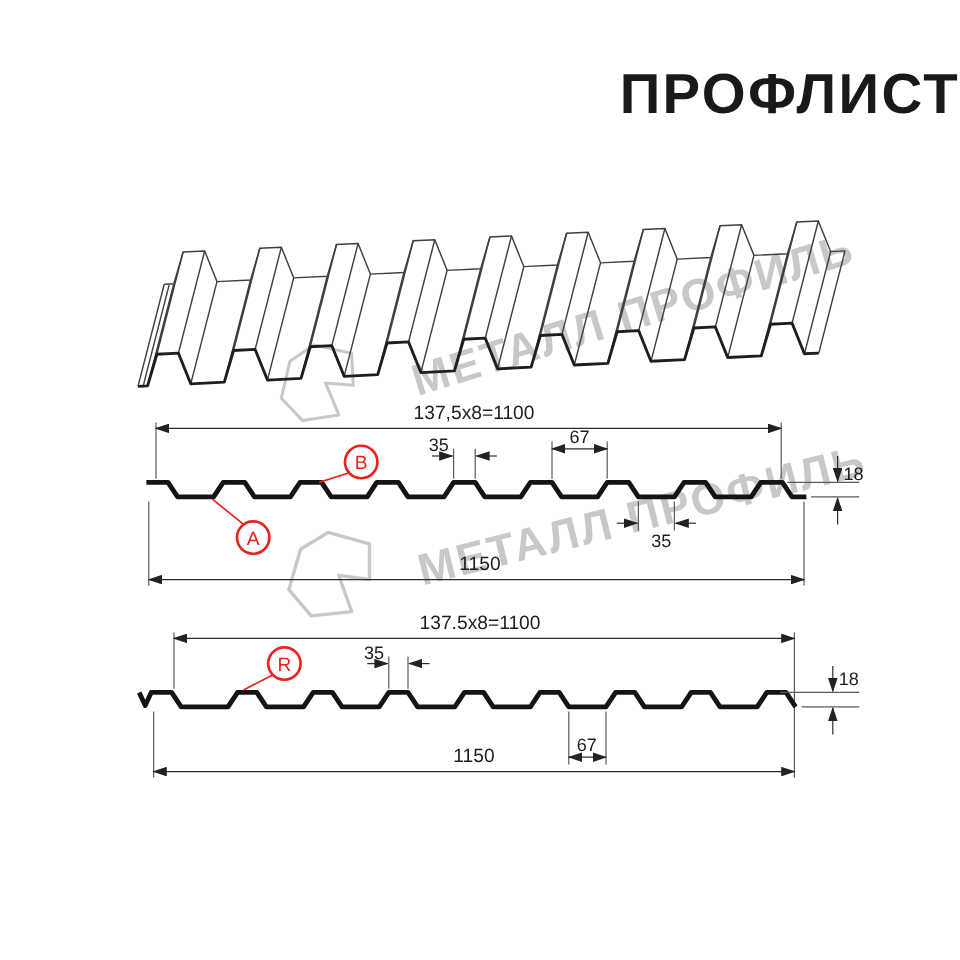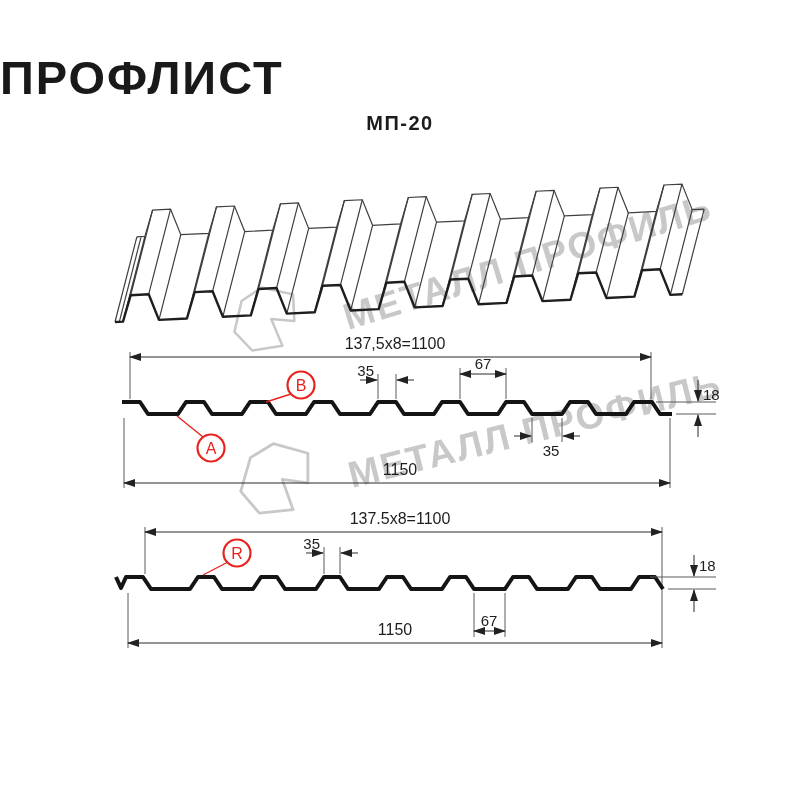--- a/index.html
+++ b/index.html
@@ -1,18 +1,18 @@
 <!DOCTYPE html>
 <html style="--accent: #e8231e; --wm: #c8c8c8;"><head>
 <meta charset="utf-8">
 <style>
   html,body{margin:0;padding:0;background:#fff;}
   .canvas{position:relative;width:800px;height:800px;background:#fff;overflow:hidden;
           font-family:"Liberation Sans",sans-serif;}
-  .title{position:absolute;top:50px;left:0;width:100%;text-align:left;
+  .title{position:absolute;top:50px;left:0;width:100%;text-align:right;
          font-size:47px;font-weight:700;letter-spacing:2px;color:#191919;}
   .subtitle{position:absolute;top:112px;left:0;width:100%;text-align:center;
          font-size:20px;font-weight:700;letter-spacing:1.5px;color:#1c1c1c;}
   .footer{position:absolute;top:719px;left:0;width:100%;text-align:center;
          font-size:21px;font-weight:700;letter-spacing:.5px;color:#333;}
   svg{position:absolute;top:0;left:0;}
   .prof{stroke:#141414;stroke-width:4;fill:none;stroke-linejoin:round;stroke-linecap:butt;}
   .ext{stroke:#5a5a5a;stroke-width:1;fill:none;}
   .dl{stroke:#2b2b2b;stroke-width:1;fill:none;}
   .dt{font-size:15px;fill:#1d1d1d;}
@@ -25,21 +25,20 @@
   .l3{stroke:#3f3f3f;stroke-width:1.2;fill:none;}
   .front3{stroke:#1e1e1e;stroke-width:2.4;fill:none;stroke-linejoin:round;}
   .sil{fill:#ffffff;stroke:none;}
 </style>
 </head>
 <body>
 
 <div class="canvas">
 
   <div class="title">ПРОФЛИСТ</div>
-  <div class="subtitle">МП-20</div>
 
   <svg width="800" height="800" viewBox="0 0 800 800">
     <defs>
       <marker id="arr" viewBox="0 0 12 8" refX="11" refY="4" markerWidth="12" markerHeight="8" orient="auto-start-reverse" markerUnits="userSpaceOnUse">
         <path d="M0,0 L12,4 L0,8 z" fill="#222"></path>
       </marker>
     </defs>
 
     <g transform="translate(115,322) rotate(-2.8)">
       <path id="sil3d" class="sil" d="M0 0 L8 0 L17 -26 L35 -26 L44 0 L72 0 L81 -26 L99 -26 L108 0 L136 0 L145 -26 L163 -26 L172 0 L200 0 L209 -26 L227 -26 L236 0 L264 0 L273 -26 L291 -26 L300 0 L328 0 L337 -26 L355 -26 L364 0 L392 0 L401 -26 L419 -26 L428 0 L456 0 L465 -26 L483 -26 L492 0 L520 0 L529 -26 L547 -26 L556 0 L568 0 L594 -84 L582 -84 L573 -110 L555 -110 L546 -84 L518 -84 L509 -110 L491 -110 L482 -84 L454 -84 L445 -110 L427 -110 L418 -84 L390 -84 L381 -110 L363 -110 L354 -84 L326 -84 L317 -110 L299 -110 L290 -84 L262 -84 L253 -110 L235 -110 L226 -84 L198 -84 L189 -110 L171 -110 L162 -84 L134 -84 L125 -110 L107 -110 L98 -84 L70 -84 L61 -110 L43 -110 L34 -84 L26 -84 Z"></path>

